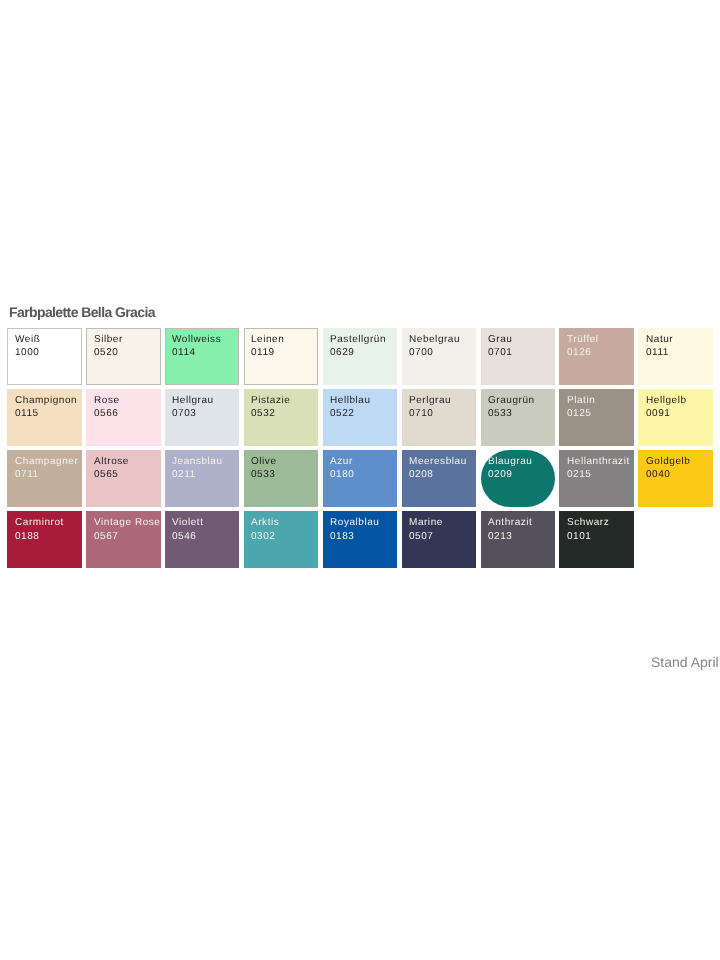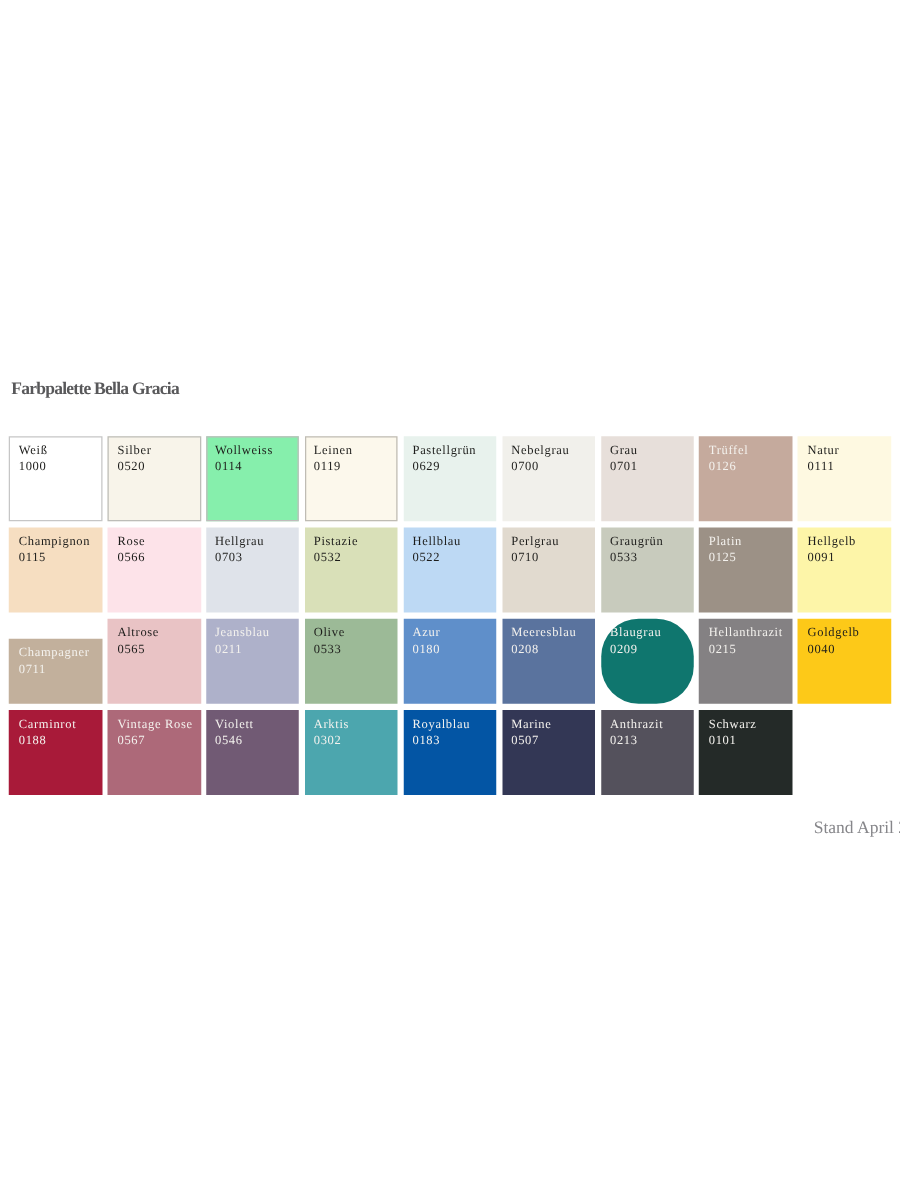--- a/index.html
+++ b/index.html
@@ -16,41 +16,40 @@
     text-rendering: geometricPrecision;
     overflow: hidden;
   }
   #page {
     position: absolute;
     left: 0;
     top: 0;
     width: 720px;
     height: 960px;
     background: #ffffff;
-    font-family: Liberation Serif, serif;
   }
   #title {
     margin: 0;
     position: absolute;
     left: 9.4px;
     top: 305px;
     font-size: 14px;
     font-weight: 700;
     color: #58585a;
     letter-spacing: -0.6px;
     line-height: 14px;
     white-space: nowrap;
     will-change: transform;
   }
   #grid {
     position: absolute;
     left: 7.2px;
-    top: 349px;
+    top: 328px;
     width: 705.6px;
-    height: 287px;
+    height: 240px;
     display: grid;
     grid-template-columns: repeat(9, 1fr);
     grid-template-rows: repeat(4, 1fr);
     column-gap: 4.4px;
     row-gap: 4.4px;
   }
   .swatch {
     position: relative;
     box-sizing: border-box;
     padding: 5.0px 0 0 7.5px;
@@ -150,21 +149,21 @@
         <span class="sw-code">0533</span>
       </div>
       <div class="swatch" style="background: rgb(156, 145, 134); color: rgb(244, 242, 238);">
         <span class="sw-name">Platin</span>
         <span class="sw-code">0125</span>
       </div>
       <div class="swatch" style="background: rgb(253, 245, 168); color: rgb(29, 29, 27);">
         <span class="sw-name">Hellgelb</span>
         <span class="sw-code">0091</span>
       </div>
-      <div class="swatch" style="background: rgb(194, 176, 156); color: rgb(244, 242, 238); margin-top: 16px;">
+      <div class="swatch" style="background: rgb(194, 176, 156); color: rgb(244, 242, 238);">
         <span class="sw-name">Champagner</span>
         <span class="sw-code">0711</span>
       </div>
       <div class="swatch" style="background: rgb(233, 195, 197); color: rgb(29, 29, 27);">
         <span class="sw-name">Altrose</span>
         <span class="sw-code">0565</span>
       </div>
       <div class="swatch" style="background: rgb(174, 177, 202); color: rgb(244, 242, 238);">
         <span class="sw-name">Jeansblau</span>
         <span class="sw-code">0211</span>

